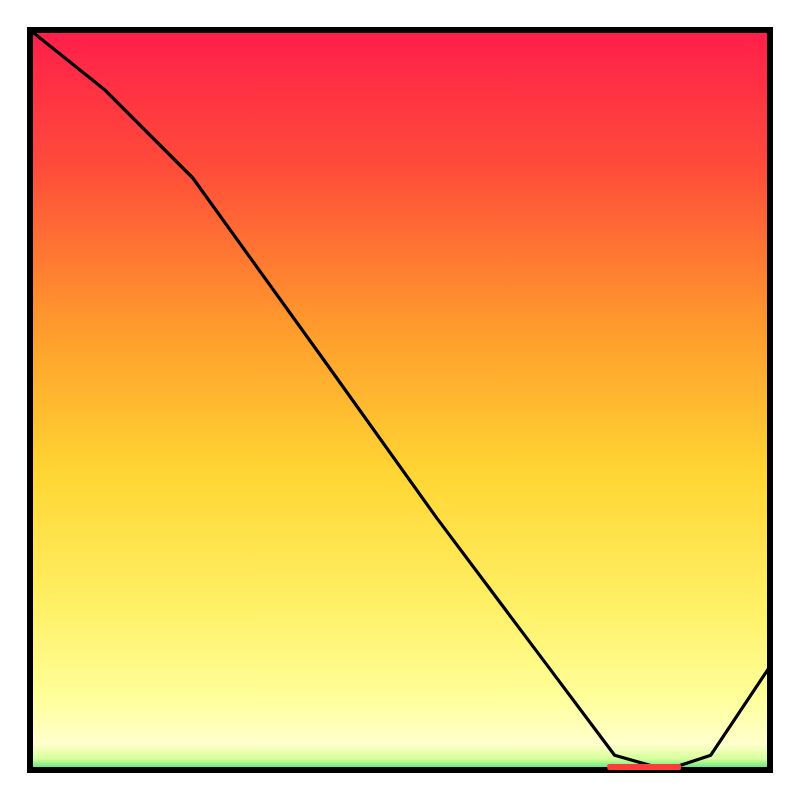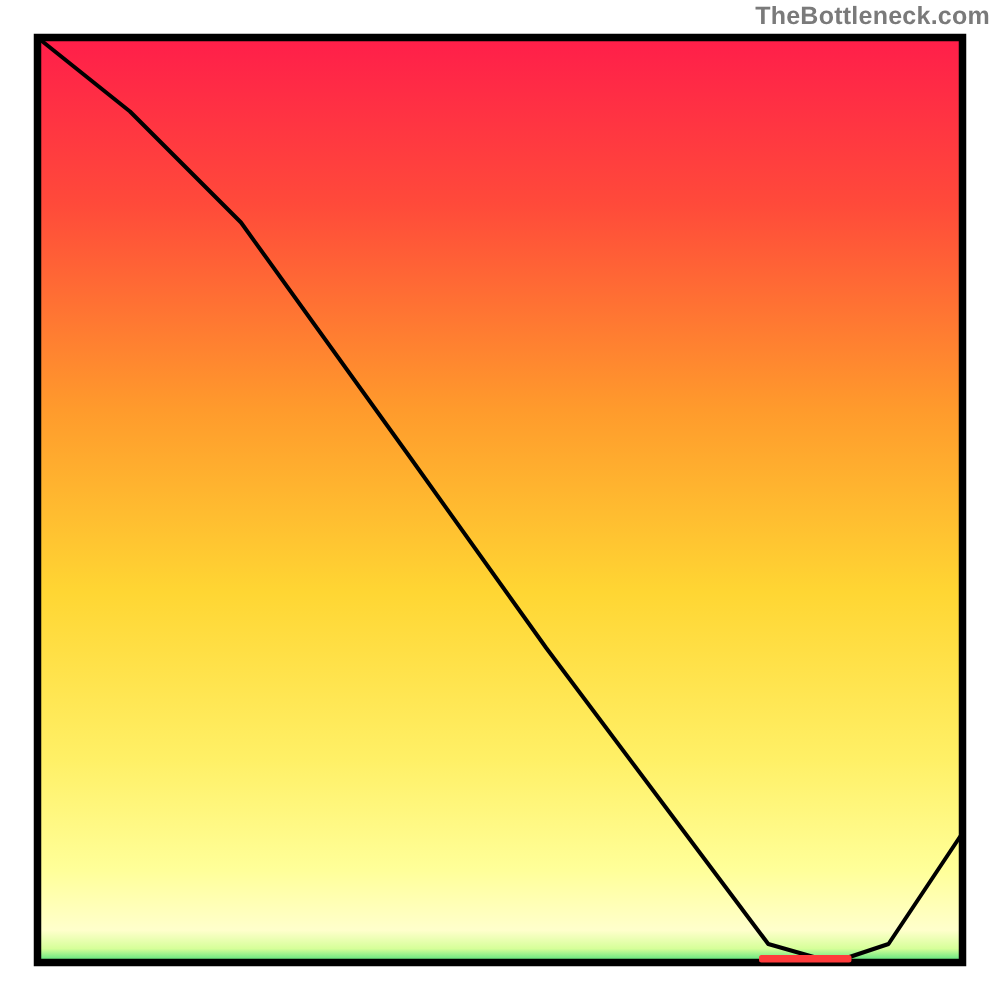--- a/index.html
+++ b/index.html
@@ -13,21 +13,20 @@
     color: #7a7a7a;
     letter-spacing: 0.2px;
     z-index: 5;
   }
   svg { display: block; }
 </style>
 </head>
 <body>
 
 <div class="wrap">
-  <div class="attribution">TheBottleneck.com</div>
   <svg id="chart" width="800" height="800" viewBox="0 0 800 800">
     <defs>
       <linearGradient id="bg-grad" x1="0" y1="0" x2="0" y2="1">
           <stop offset="0%" stop-color="#ff1e4a"></stop>
           <stop offset="18%" stop-color="#ff4a3a"></stop>
           <stop offset="40%" stop-color="#ff9a2c"></stop>
           <stop offset="60%" stop-color="#ffd633"></stop>
           <stop offset="78%" stop-color="#fff066"></stop>
           <stop offset="90%" stop-color="#ffff99"></stop>
           <stop offset="96.5%" stop-color="#ffffcc"></stop>

